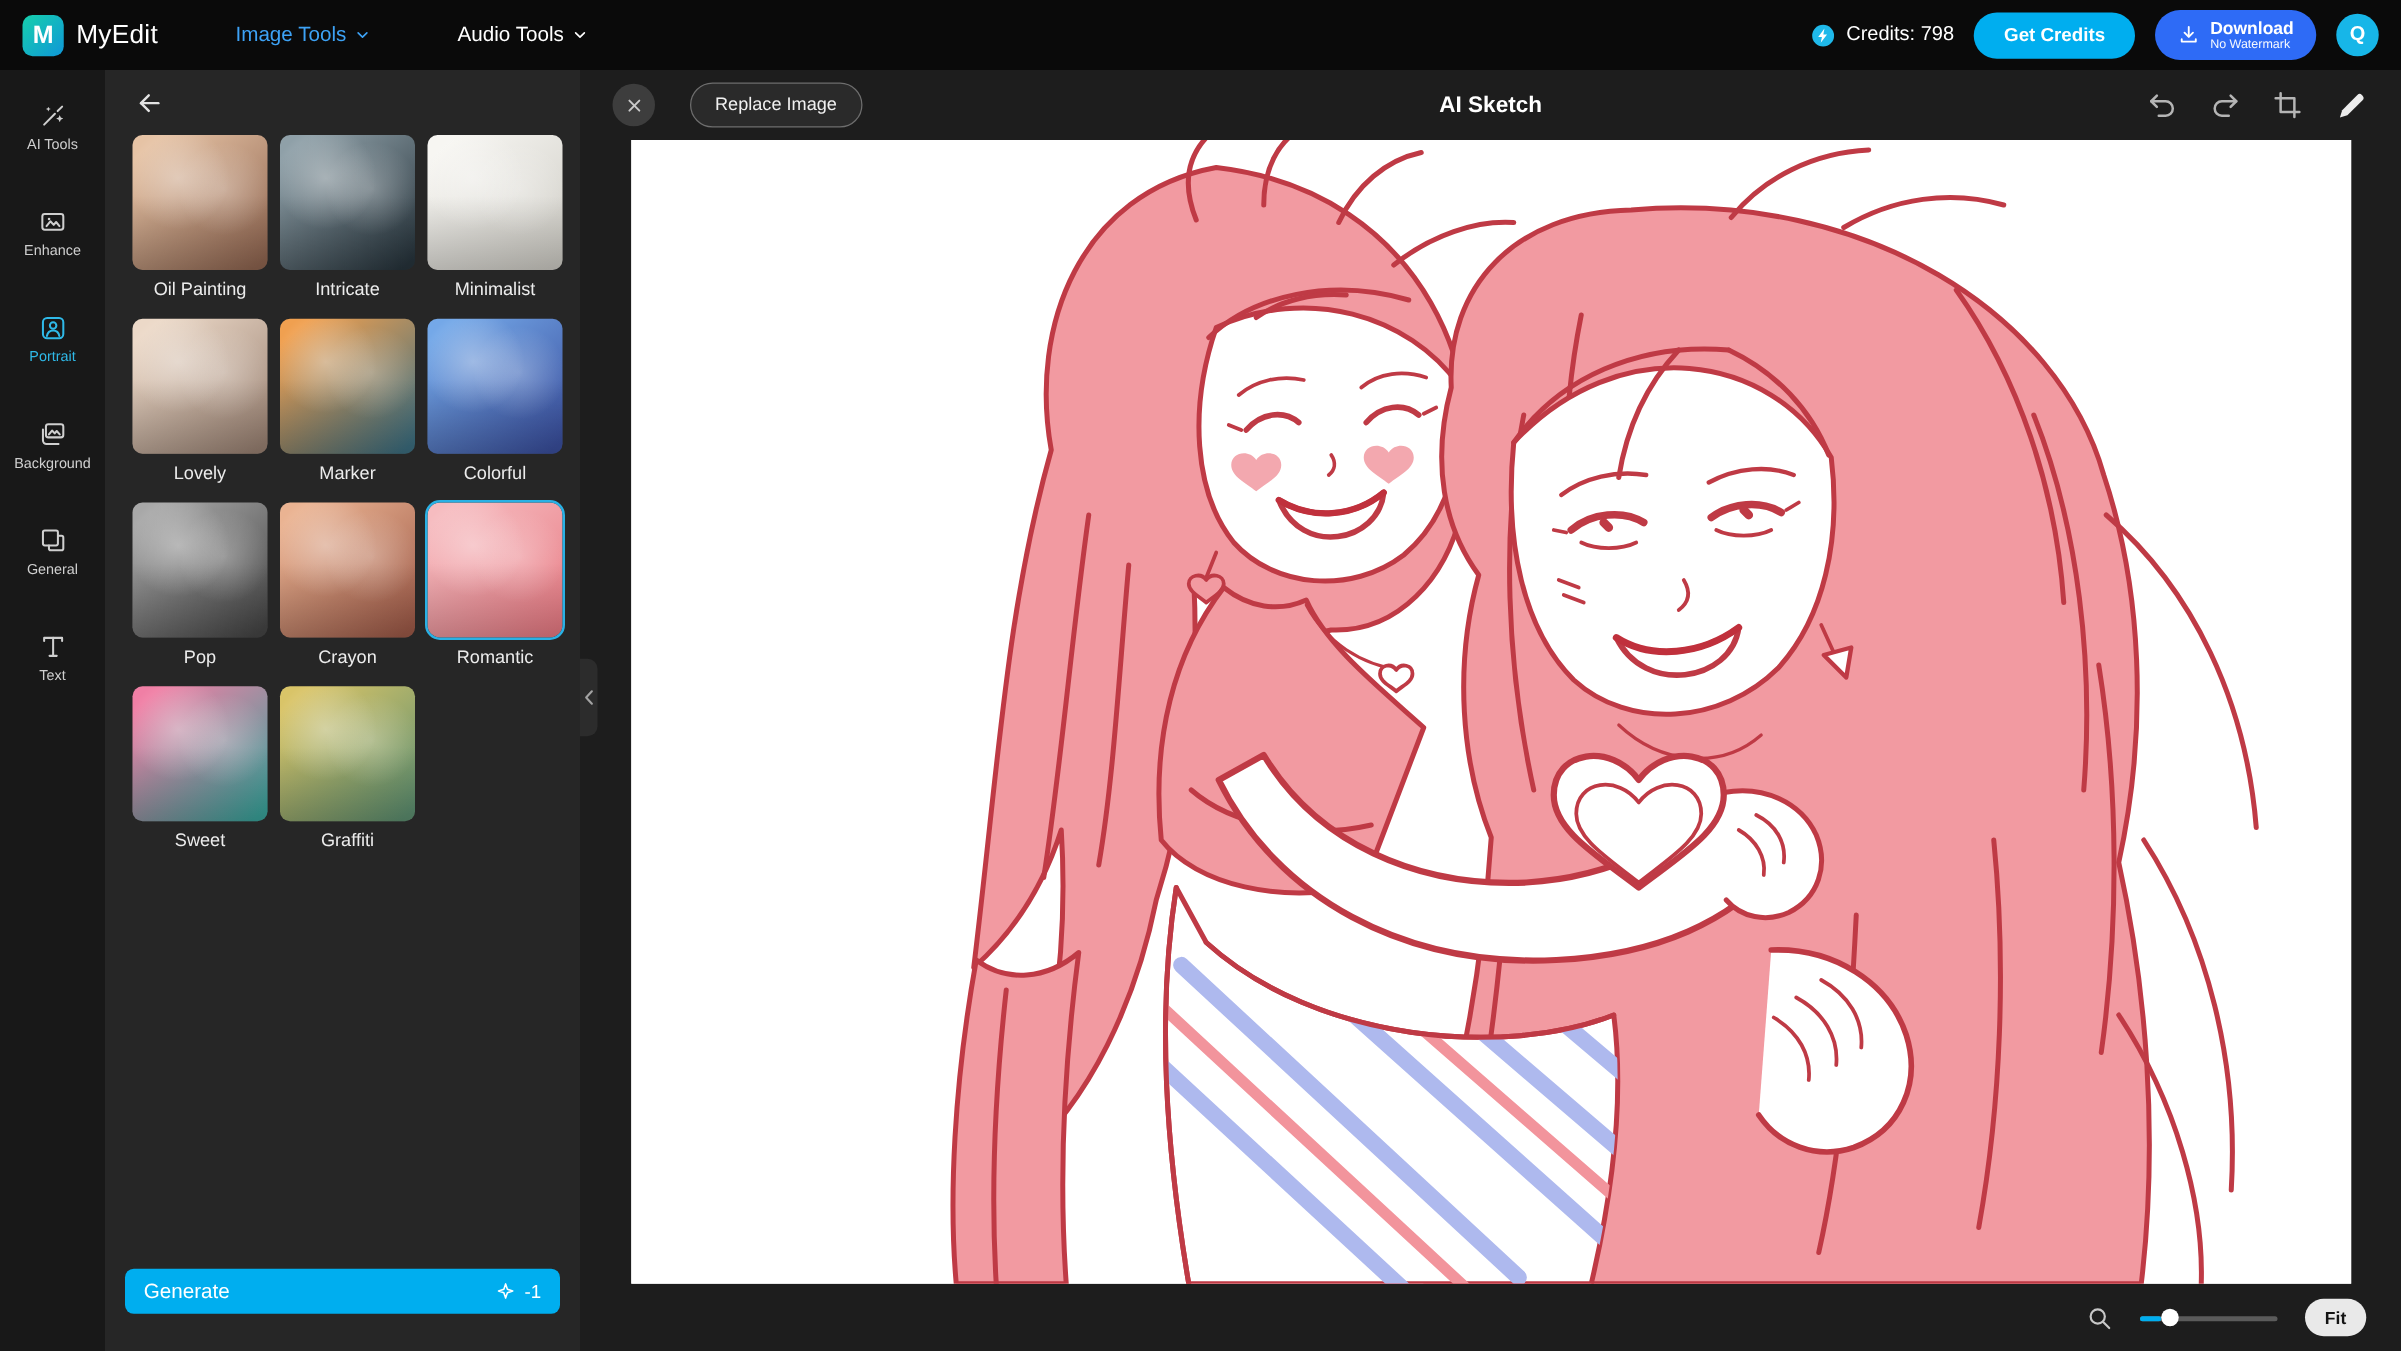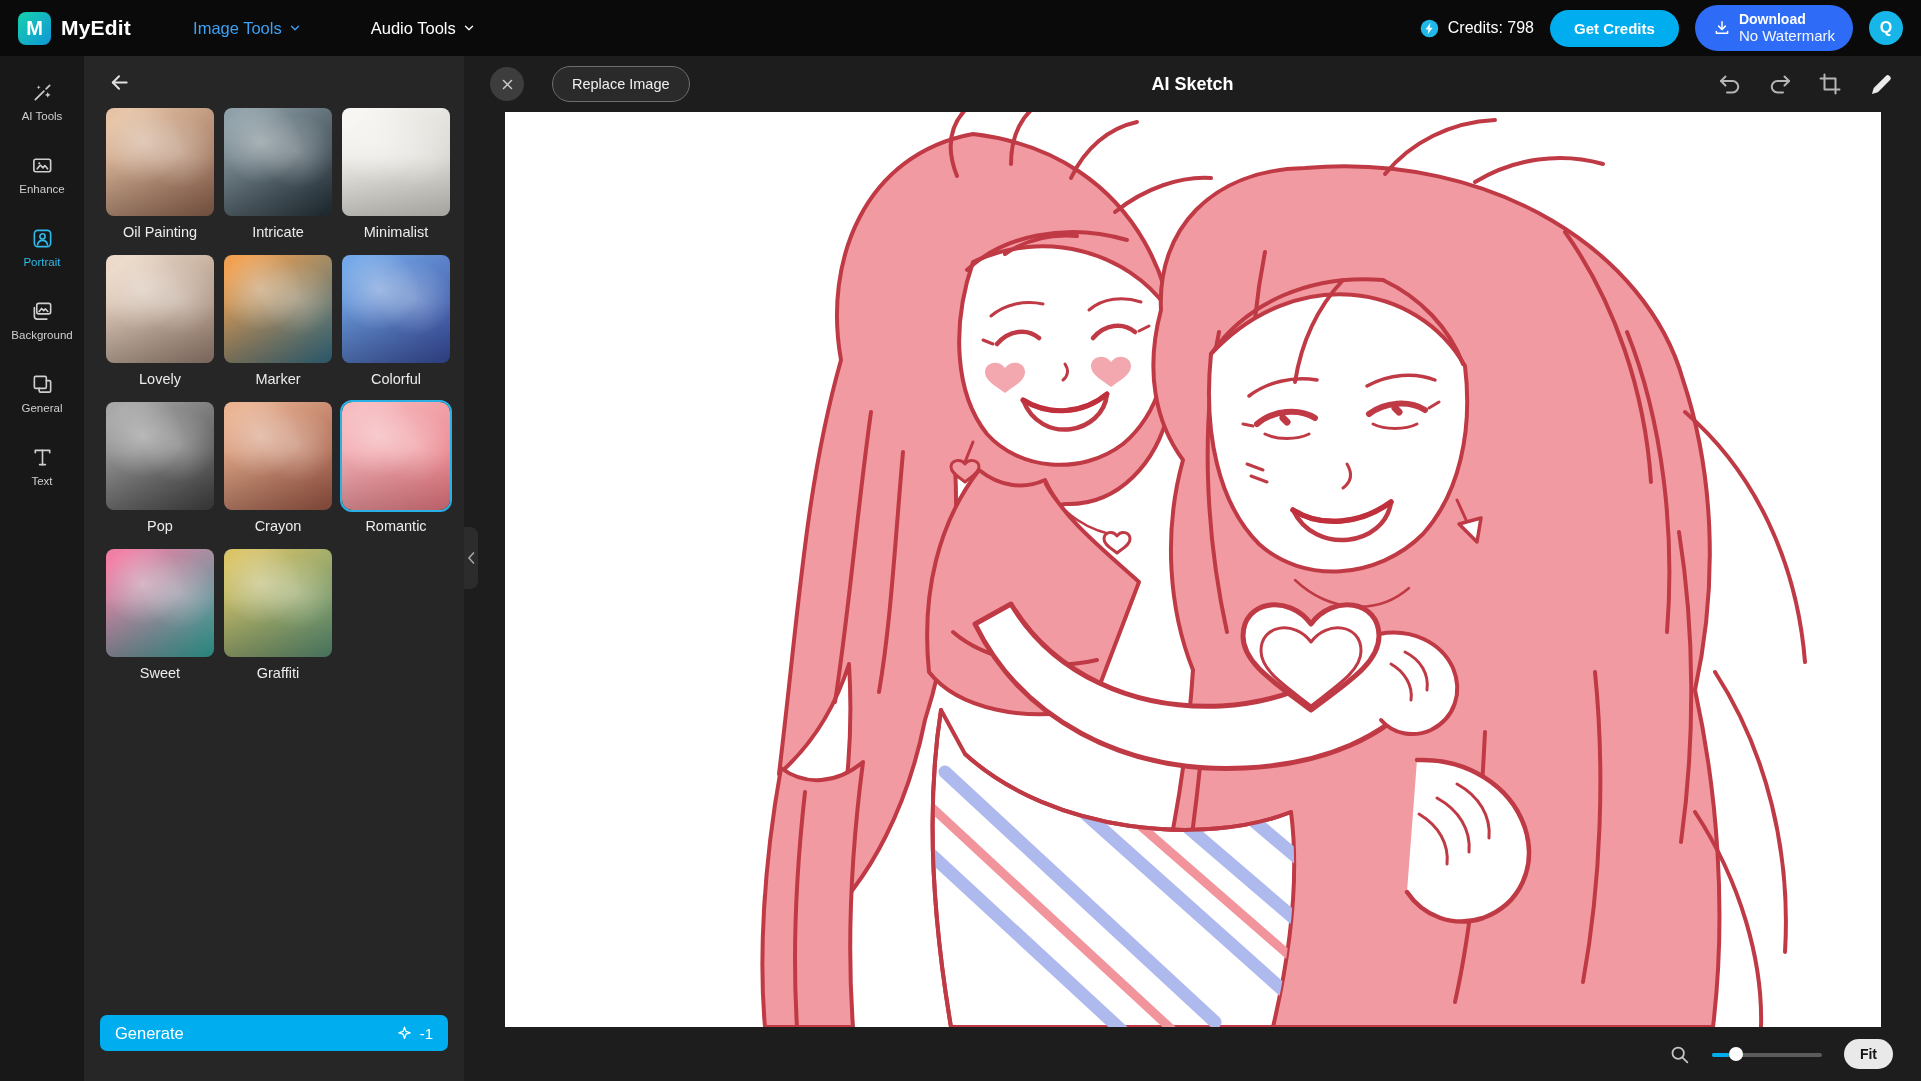--- a/index.html
+++ b/index.html
@@ -7,42 +7,42 @@
   html,body{width:1921px;height:1081px;overflow:hidden;background:#1d1d1d;
     font-family:"Liberation Sans",sans-serif;color:#eee}
   button{font-family:"Liberation Sans",sans-serif}
   .app{width:100%;height:100%;display:flex;flex-direction:column}
 
   
   .topbar{height:56px;background:#0a0a0a;display:flex;align-items:center;padding:0 18px;flex:0 0 auto}
   .brand{display:flex;align-items:center;gap:10px;cursor:pointer}
   .logo-mark{width:33px;height:33px;border-radius:8px;background:linear-gradient(135deg,#16d0ac,#0f97d8);
     display:flex;align-items:center;justify-content:center;font-weight:bold;font-size:20px;color:#fff}
-  .logo-text{font-size:21px;font-weight:bold;color:#fff;letter-spacing:.2px}
+  .logo-text{font-size:21px;font-weight:normal;color:#fff;letter-spacing:.2px}
   .nav{display:flex;gap:70px;margin-left:62px}
   .nav-item{display:flex;align-items:center;gap:7px;font-size:16.5px;color:#fff;background:none;border:none;cursor:pointer}
   .nav-item.active{color:var(--link)}
   .nav-item svg{width:12px;height:12px}
   .top-right{margin-left:auto;display:flex;align-items:center;gap:16px}
   .credits{display:flex;align-items:center;gap:8px;font-size:16px;color:#fff;background:none;border:none;cursor:pointer}
   .credits svg{width:21px;height:21px}
   .btn-get{background:var(--accent);border:none;color:#fff;font-weight:bold;font-size:15px;padding:10px 24px;border-radius:999px;cursor:pointer}
   .btn-download{background:var(--blue);border:none;color:#fff;display:flex;align-items:center;gap:8px;padding:6px 18px;border-radius:999px;cursor:pointer}
   .btn-download svg{width:18px;height:18px}
   .dl-text{display:flex;flex-direction:column;align-items:flex-start;line-height:1.15}
   .dl-main{font-size:14px;font-weight:bold}
-  .dl-sub{font-size:15px;opacity:.95}
+  .dl-sub{font-size:10px;opacity:.95}
   .avatar{width:34px;height:34px;border-radius:50%;background:#17b6e8;color:#fff;font-weight:bold;font-size:16px;
     display:flex;align-items:center;justify-content:center;border:none;cursor:pointer}
 
   
   .body{flex:1;display:flex;min-height:0}
 
   
-  .rail{width:84px;background:#181818;display:flex;flex-direction:column;align-items:center;padding-top:10px;gap:3px;flex:0 0 auto}
+  .rail{width:84px;background:#181818;display:flex;flex-direction:column;align-items:center;padding-top:10px;gap:15px;flex:0 0 auto}
   .rail-item{width:78px;height:70px;display:flex;flex-direction:column;align-items:center;justify-content:center;gap:6px;
     color:#cfcfcf;cursor:pointer;background:none;border:none}
   .rail-item svg{width:23px;height:23px}
   .rail-item span{font-size:11.5px}
   .rail-item.active{color:#2fb9e8}
 
   
   .panel{width:380px;background:#262626;display:flex;flex-direction:column;position:relative;flex:0 0 auto}
   .back-btn{background:none;border:none;color:#e3e3e3;margin:15px 0 9px 22px;cursor:pointer;width:26px;height:26px;padding:0}
   .back-btn svg{width:23px;height:23px}

